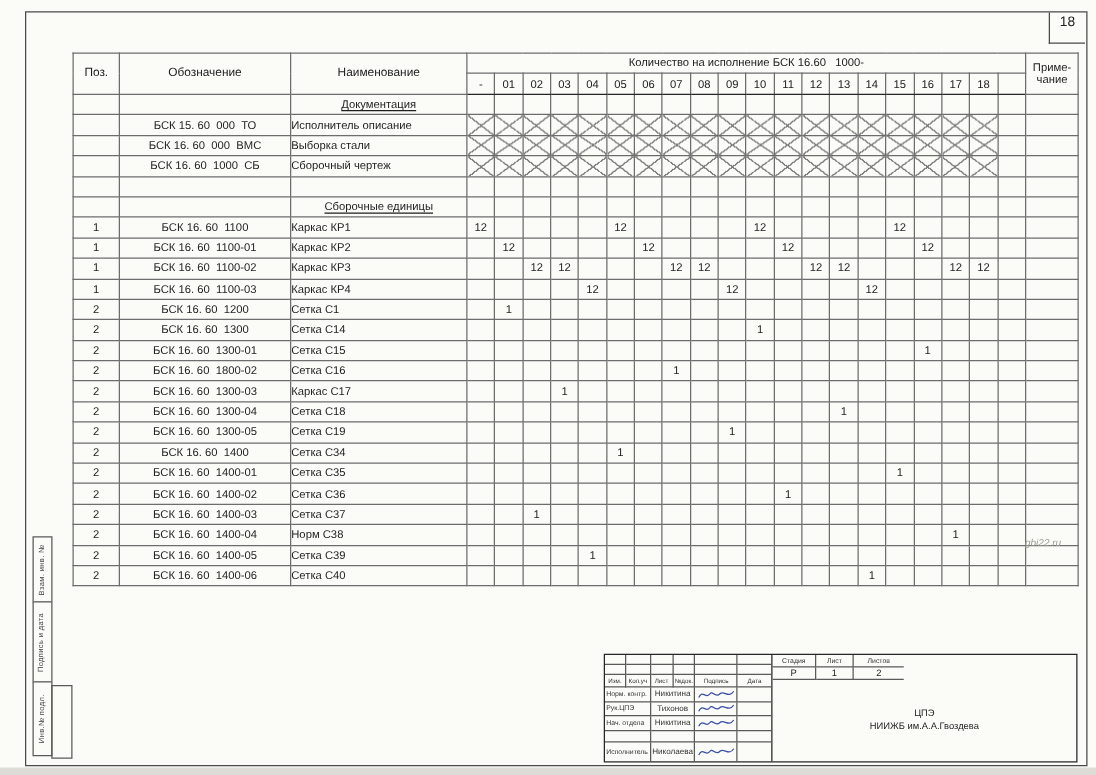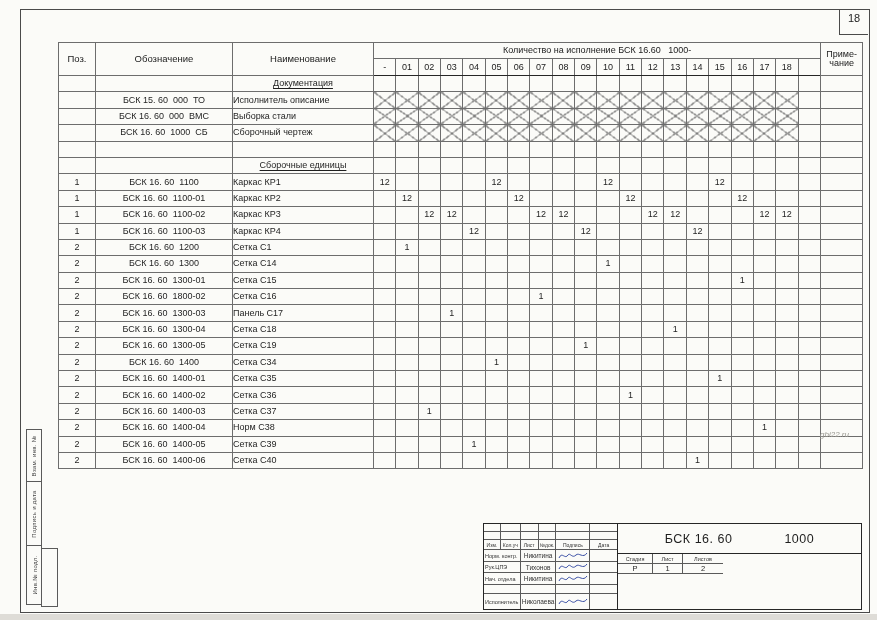--- a/index.html
+++ b/index.html
@@ -544,21 +544,21 @@
             <td class="ec"></td>
             <td class="ec"></td>
             <td class="ec"></td>
             <td class="ec"></td>
             <td class="ec thR"></td>
             <td class="nt"></td>
           </tr>
           <tr>
             <td class="pos thR">2</td>
             <td class="des thR">БСК 16. 60  1300-03</td>
-            <td class="nm thR">Панель С17</td>
+            <td class="nm thR">Каркас С17</td>
             <td class="ec"></td>
             <td class="ec"></td>
             <td class="ec"></td>
             <td class="ec">1</td>
             <td class="ec"></td>
             <td class="ec"></td>
             <td class="ec"></td>
             <td class="ec"></td>
             <td class="ec"></td>
             <td class="ec"></td>
@@ -881,33 +881,33 @@
           <div class="tbl-c name" style="width: 36px;">Николаева</div>
           <div class="tbl-c" style="width: 34px;">
             <svg width="30" height="10" viewBox="0 0 30 10">
               <path d="M1 7 C4 0,7 9,10 4 C12 1,14 8,18 4 C21 1,25 8,29 2" fill="none" stroke="#3a4fa5" stroke-width="1"></path>
             </svg>
           </div>
           <div class="tbl-c" style="width: 27px;"></div>
         </div>
       </div>
     <div class="tb-right">
-      <div class="tb-doccode">
-        <span>БСК 16. 60</span>
-        <span>1000</span>
-      </div>
       <div class="tb-bottom">
         <div class="tb-si">
           <div class="si-row si-h">
             <div class="si-c w35">Стадия</div>
             <div class="si-c w30">Лист</div>
             <div class="si-c w40">Листов</div>
           </div>
           <div class="si-row si-v">
             <div class="si-c w35">Р</div>
             <div class="si-c w30">1</div>
             <div class="si-c w40">2</div>
           </div>
+          <div class="si-org">
+            <div>ЦПЭ</div>
+            <div>НИИЖБ им.А.А.Гвоздева</div>
+          </div>
         </div>
       </div>
     </div>
   </div>
 </div>
 
 </body></html>

